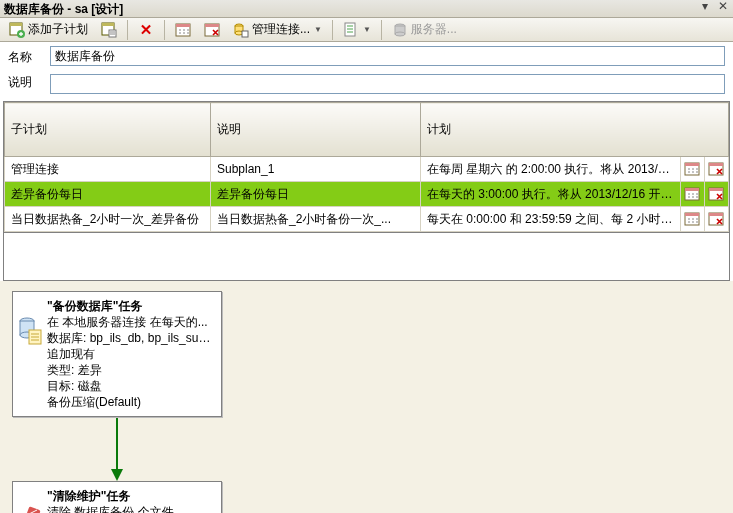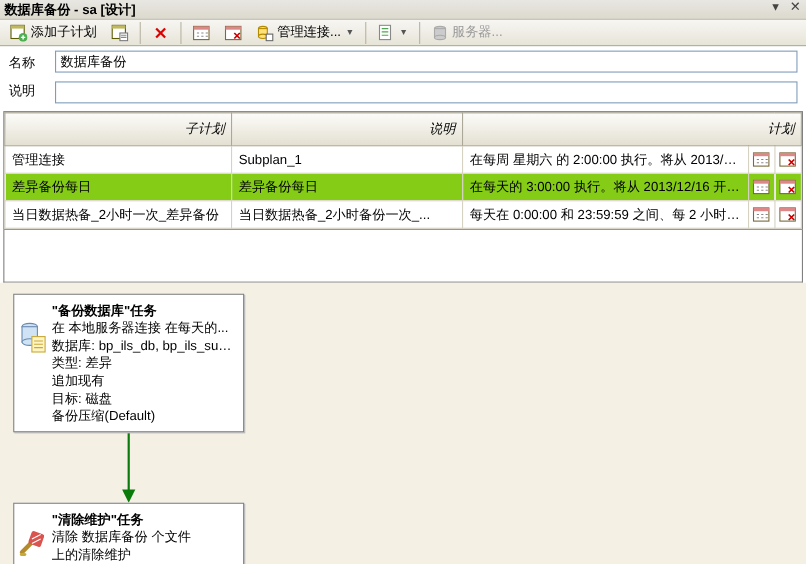--- a/index.html
+++ b/index.html
@@ -14,21 +14,21 @@
   .dropdown-caret { font-size: 8px; color: #555; margin-left: 1px; }
   .icon { width: 16px; height: 16px; display:inline-flex; align-items:center; justify-content:center; font-size:13px; }
   .disabled { color: #999; }
   .disabled svg * { stroke:#aaa; fill:#ccc; }
   .formrow { display: flex; align-items: flex-end; padding: 4px 8px; gap: 8px; font-family: SimSun, sans-serif; }
   .formrow label { width: 34px; text-align: left; }
   .formrow input.txt { flex: 1; height: 20px; border: 1px solid #7f9db9; padding: 1px 4px; font-family: SimSun, sans-serif; font-size: 12px; }
   .formrow textarea.txt { flex: 1; height: 20px; border: 1px solid #7f9db9; padding: 0 4px; font-family: SimSun, sans-serif; font-size: 12px; resize: none; overflow-y: scroll; }
   .grid-wrap { margin: 3px 3px 0 3px; border: 1px solid #808080;}
   table.grid { width: 100%; border-collapse: collapse; font-family: SimSun, sans-serif; font-size: 12px; table-layout: fixed; }
-  table.grid th { background: linear-gradient(#fcfbf8,#e3e0d1); border: 1px solid #aca899; padding: 6px 6px; text-align: right; font-weight: normal; height: 18px; white-space: nowrap; overflow:hidden;font-style:italic; }
+  table.grid th { background: linear-gradient(#fcfbf8,#e3e0d1); border: 1px solid #aca899; padding: 18px 6px; text-align: left; font-weight: normal; height: 18px; white-space: nowrap; overflow:hidden; }
   table.grid td { border: 1px solid #d6d2c2; padding: 2px 6px; height: 20px; white-space: nowrap; overflow: hidden; text-overflow: ellipsis; }
   table.grid tr.sel td { background: #84cc16; }
   table.grid td.btncell { width: 22px; padding:1px; text-align:center; }
   .col-plan { width: auto; }
   .col-btn { width: 24px; }
   .body-area { height: 48px; border-left:1px solid #808080; border-right:1px solid #808080; border-bottom:1px solid #808080; margin:0 3px; background:#fff; overflow-y:scroll; }
   .designer { background: #f4f1e4; padding: 10px 0 0 12px; height: 305px; border-top: 0; margin:0; }
   .task-node { width: 210px; background: #fff; border: 1px solid #808080; padding: 6px 6px 6px 34px; position: relative; font-family: SimSun, sans-serif; line-height: 16px; box-shadow: 1px 1px 0 #bbb; }
   .task-node .t-icon { position: absolute; left: 4px; top: 24px; }
   .task-node .t-title { font-weight: bold; }
@@ -234,22 +234,22 @@
           <ellipse cx="10" cy="5" rx="7" ry="3" fill="#cfe3f5" stroke="#6a8bb0"></ellipse>
           <rect x="3" y="5" width="14" height="14" fill="#cfe3f5" stroke="#6a8bb0"></rect>
           <ellipse cx="10" cy="19" rx="7" ry="3" fill="#cfe3f5" stroke="#6a8bb0"></ellipse>
           <rect x="12" y="14" width="12" height="14" fill="#fff4c2" stroke="#c7a93a"></rect>
           <path d="M14 18h8M14 21h8M14 24h8" stroke="#c7a93a"></path>
         </svg>
     </span>
     <div class="t-title">"备份数据库"任务</div>
     <div>在 本地服务器连接 在每天的...</div>
     <div>数据库: bp_ils_db, bp_ils_sub_...</div>
+    <div>追加现有</div>
     <div>类型: 差异</div>
-    <div>追加现有</div>
     <div>目标: 磁盘</div>
     <div>备份压缩(Default)</div>
   </div>
   <div class="arrow-wrap">
     <svg width="20" height="64">
         <line x1="10" y1="0" x2="10" y2="54" stroke="#0a7a0a" stroke-width="2"></line>
         <polygon points="10,64 4,52 16,52" fill="#0a7a0a"></polygon>
       </svg>
   </div>
   <div class="task-node">

